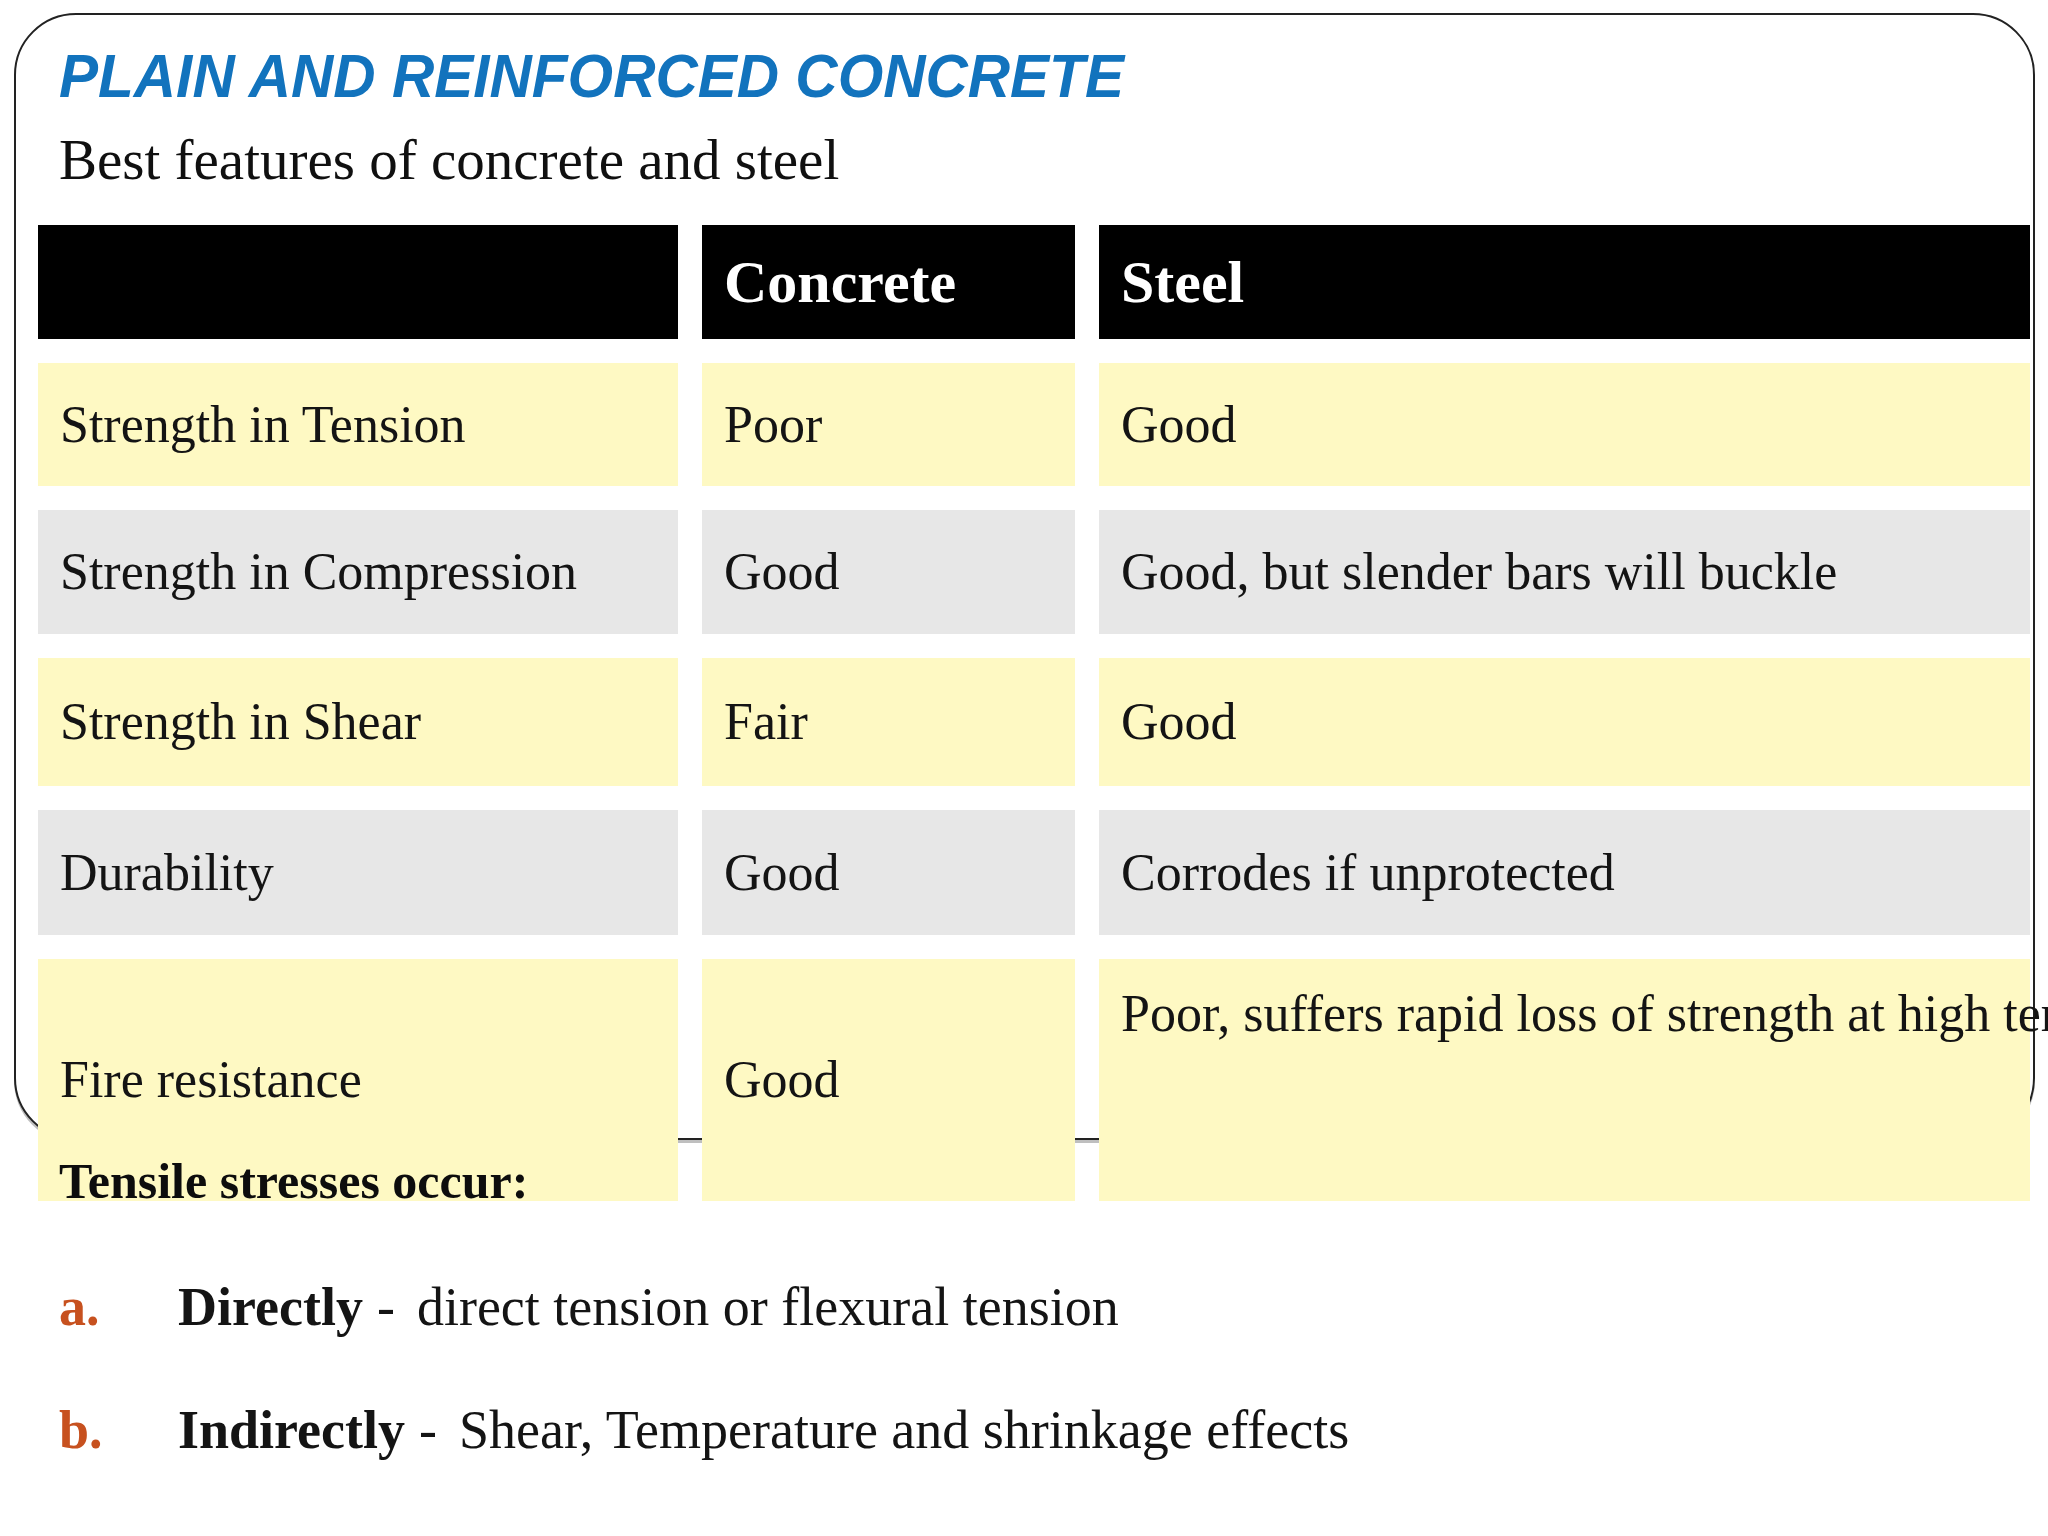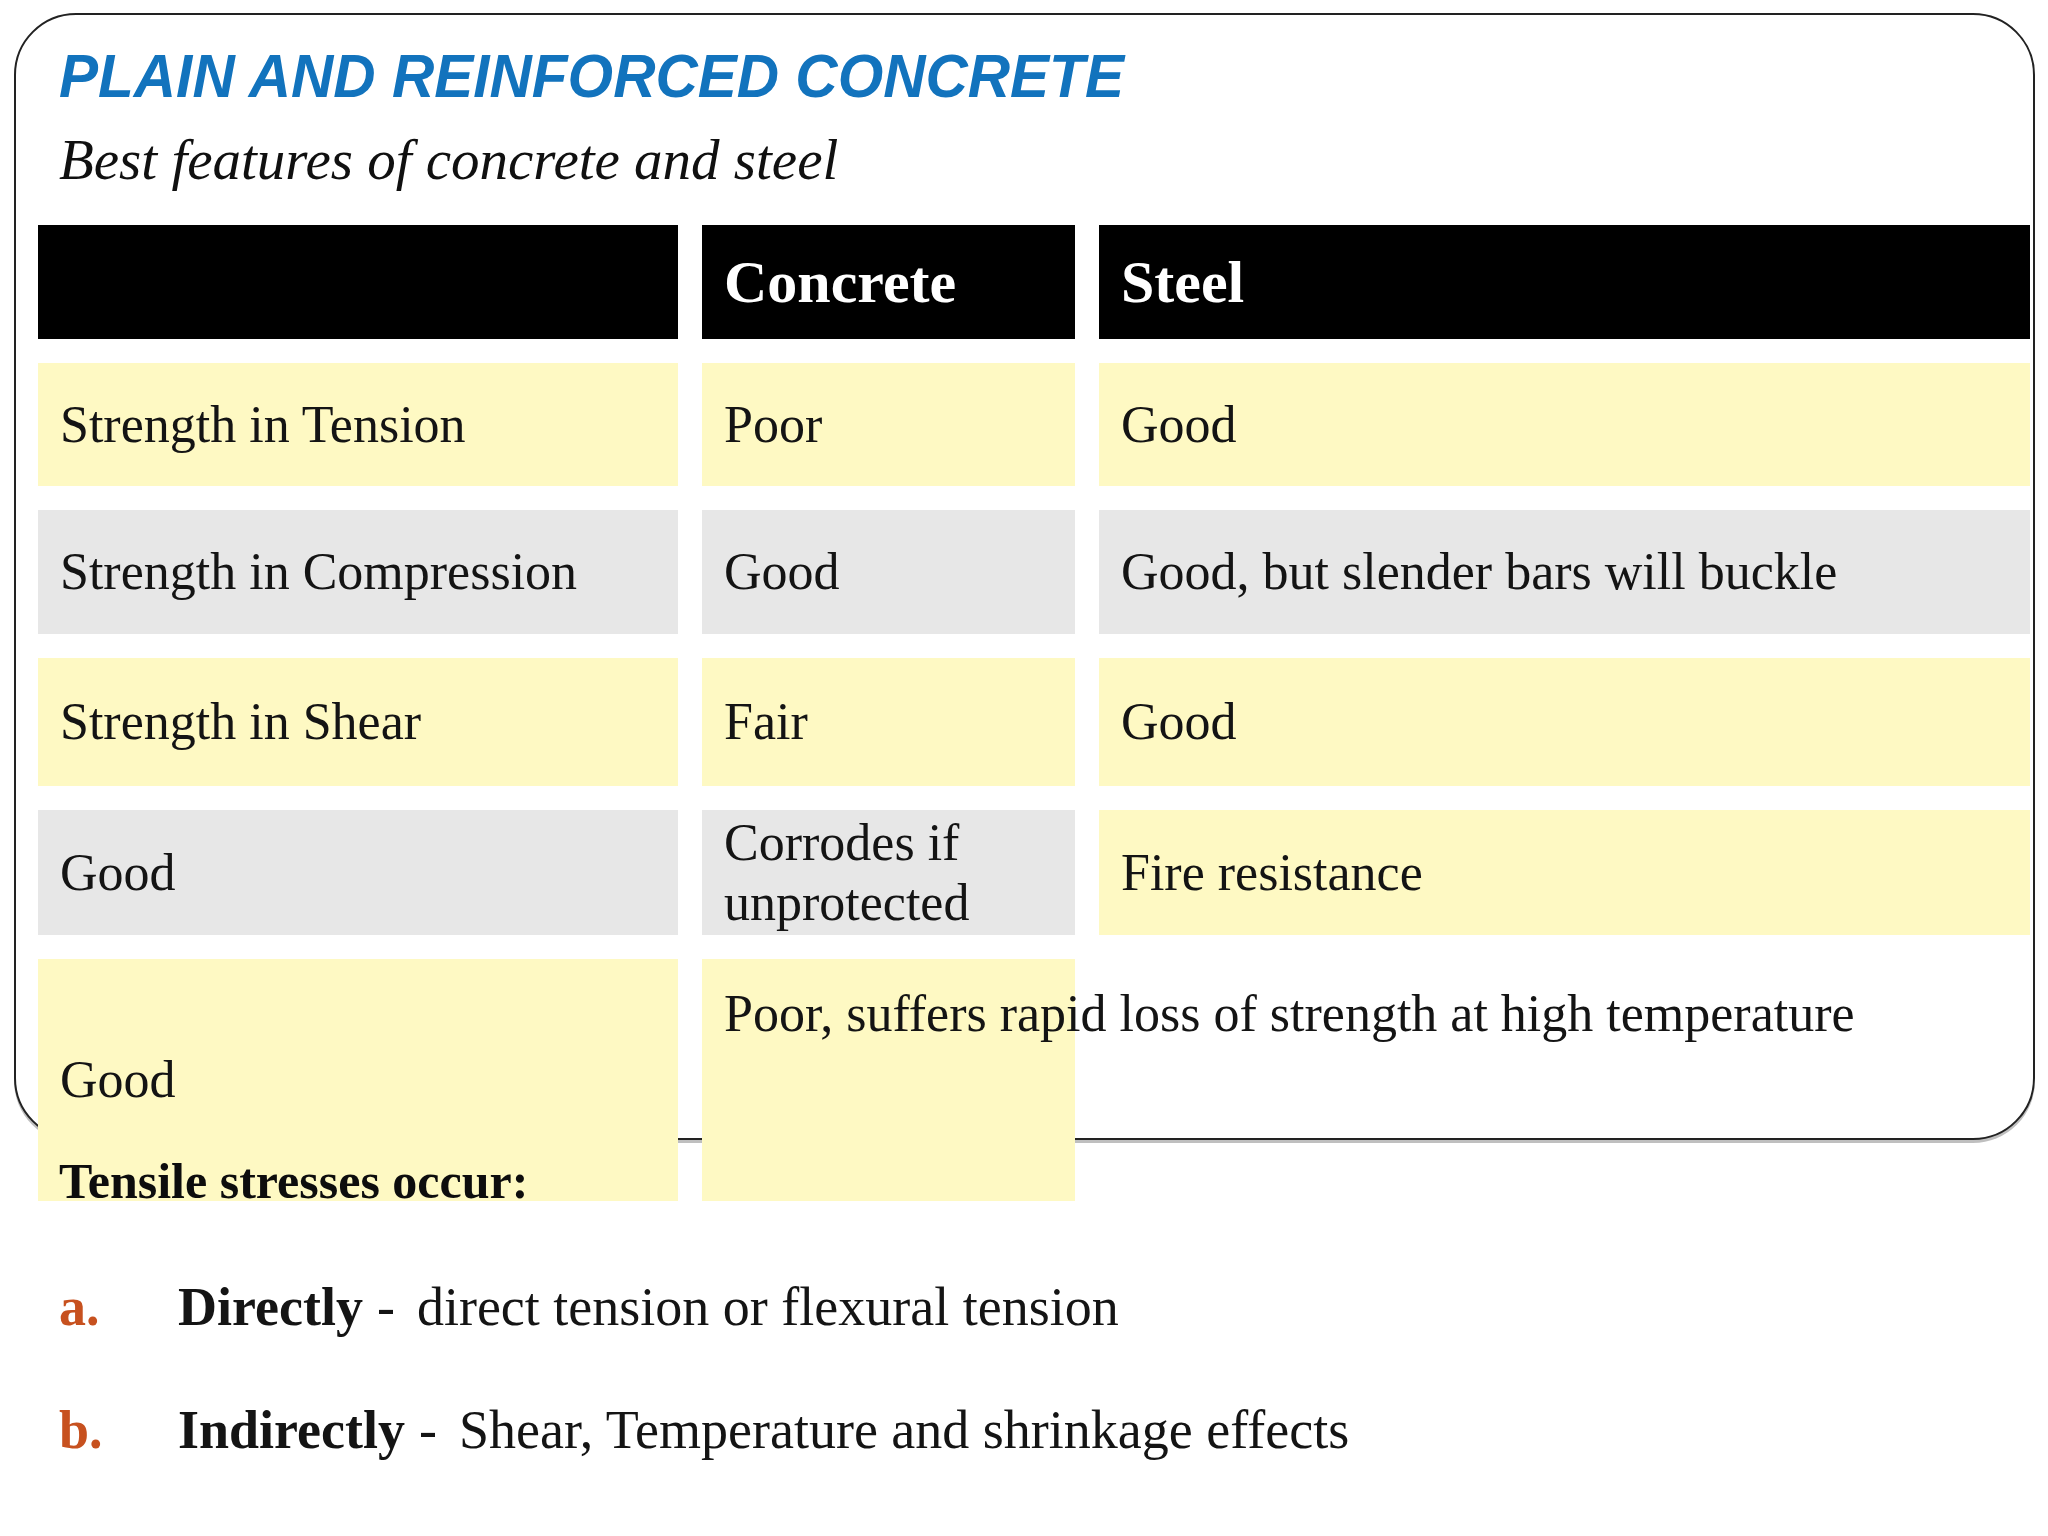--- a/index.html
+++ b/index.html
@@ -10,21 +10,21 @@
          box-sizing:border-box;border:2px solid #222;border-radius:62px;
          background:#ffffff;box-shadow:0 3px 0 rgba(0,0,0,0.25);}
 
   .title{position:absolute;left:43px;top:28px;
          font-family:"Liberation Sans", sans-serif;
          font-style:italic;font-weight:bold;font-size:61px;line-height:1.1;
          color:#1273bd;transform:scaleX(0.96);transform-origin:left top;
          white-space:nowrap;}
 
   .subtitle{position:absolute;left:43px;top:112px;
-            font-size:57px;line-height:1.15;color:#101010;white-space:nowrap;font-style:italic;}
+            font-size:57px;line-height:1.15;color:#101010;white-space:nowrap;}
 
   .table{position:absolute;left:22px;top:210px;width:1960px;
          display:grid;grid-template-columns:640px 373px 931px;
          grid-template-rows:114px 123px 124px 128px 125px 242px;
          gap:24px;background:transparent;}
 
   .cell{display:flex;align-items:center;
         padding:0 18px 0 22px;font-size:52px;line-height:1.15;color:#141414;}
   .cell.head{background:#000000;color:#ffffff;font-weight:bold;font-size:60px;}
   .cell.dark{background:#fef9c3;}
@@ -62,20 +62,21 @@
     <div class="cell dark">Good</div>
 
     <div class="cell light">Strength in Compression</div>
     <div class="cell light">Good</div>
     <div class="cell light">Good, but slender bars will buckle</div>
 
     <div class="cell dark">Strength in Shear</div>
     <div class="cell dark">Fair</div>
     <div class="cell dark">Good</div>
 
+    <div class="cell light">Durability</div>
     <div class="cell light">Good</div>
     <div class="cell light">Corrodes if unprotected</div>
 
     <div class="cell dark">Fire resistance</div>
     <div class="cell dark">Good</div>
     <div class="cell dark lines">
       <span>Poor, suffers rapid loss of strength at hi</span>
       <span>gh temperature</span>
     </div>
   </div>

